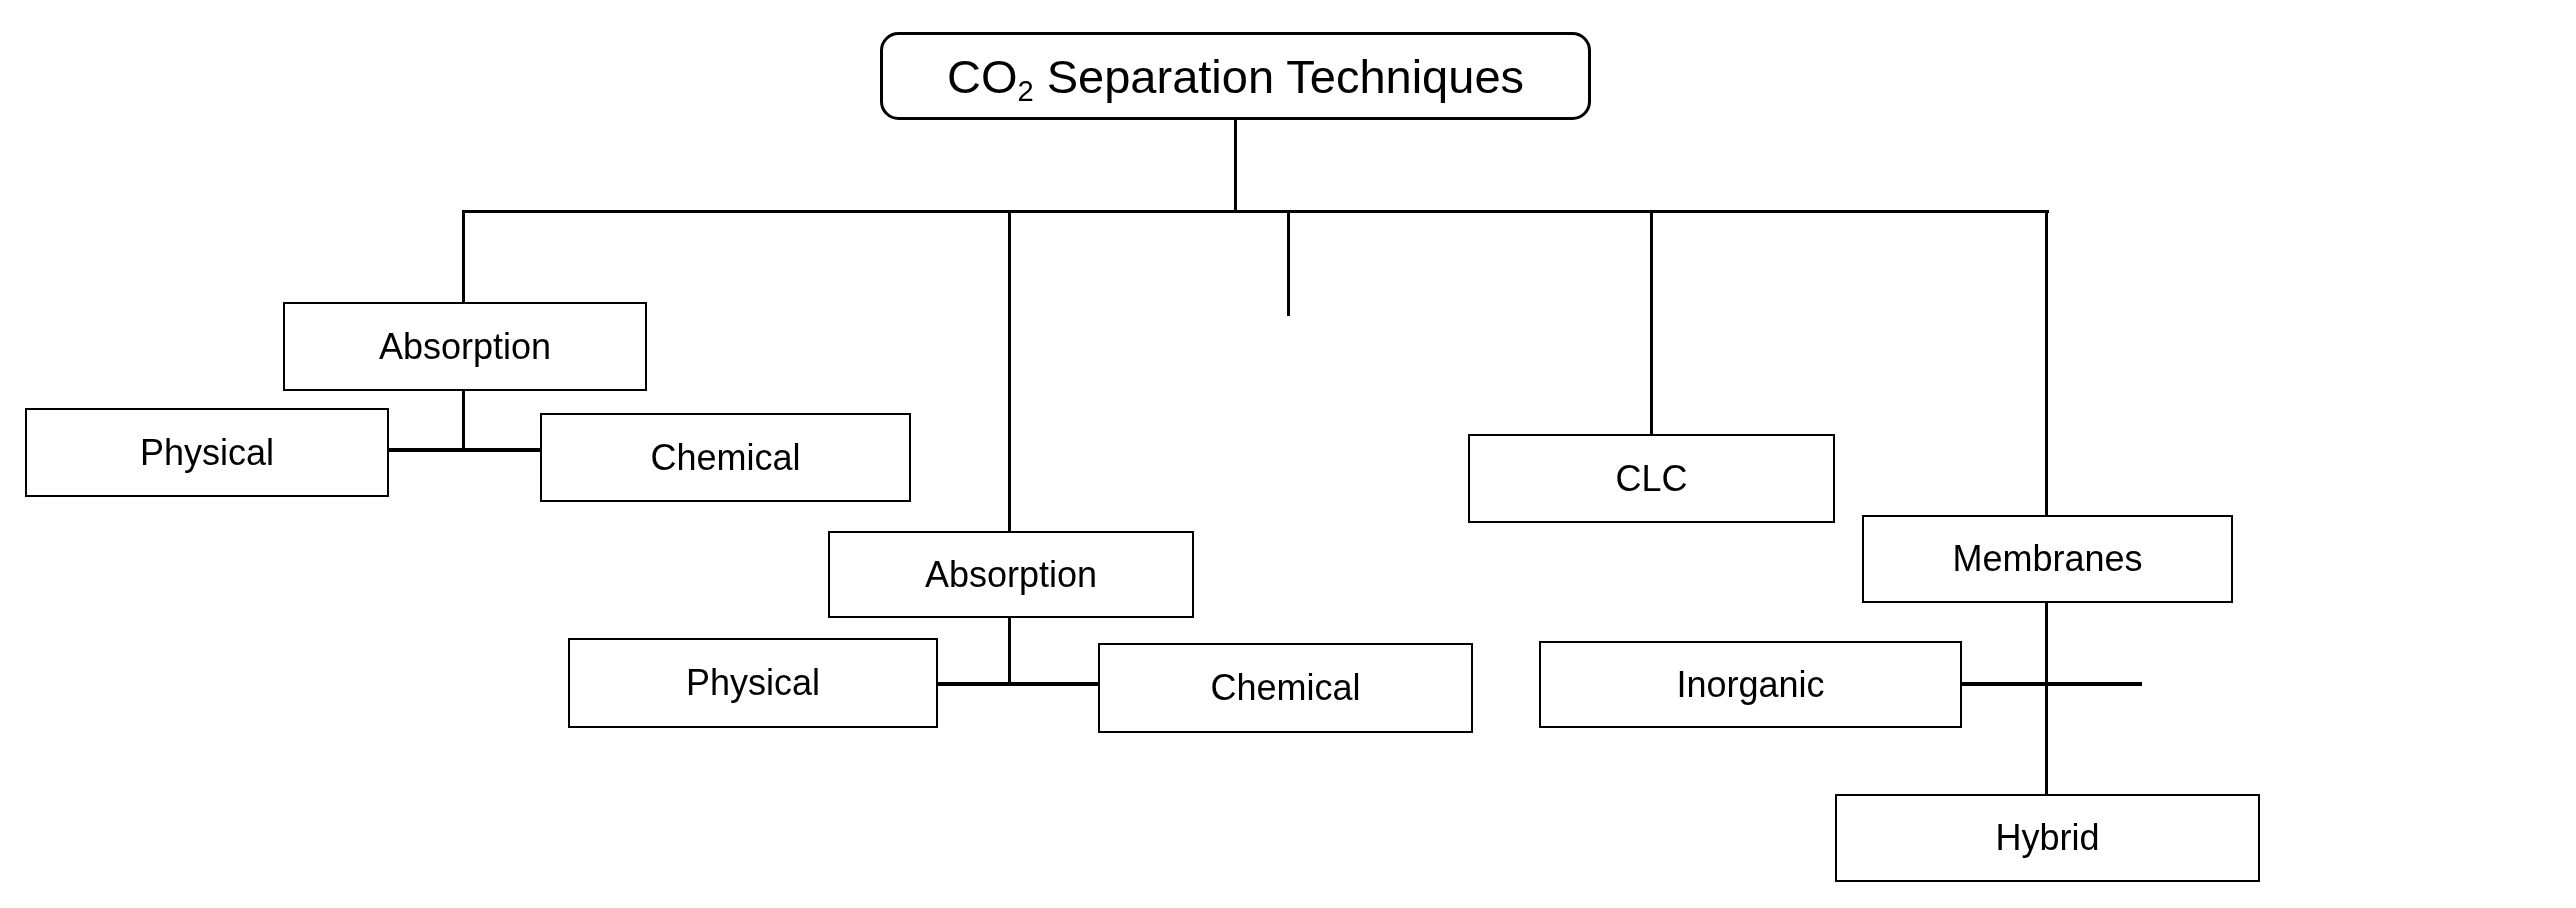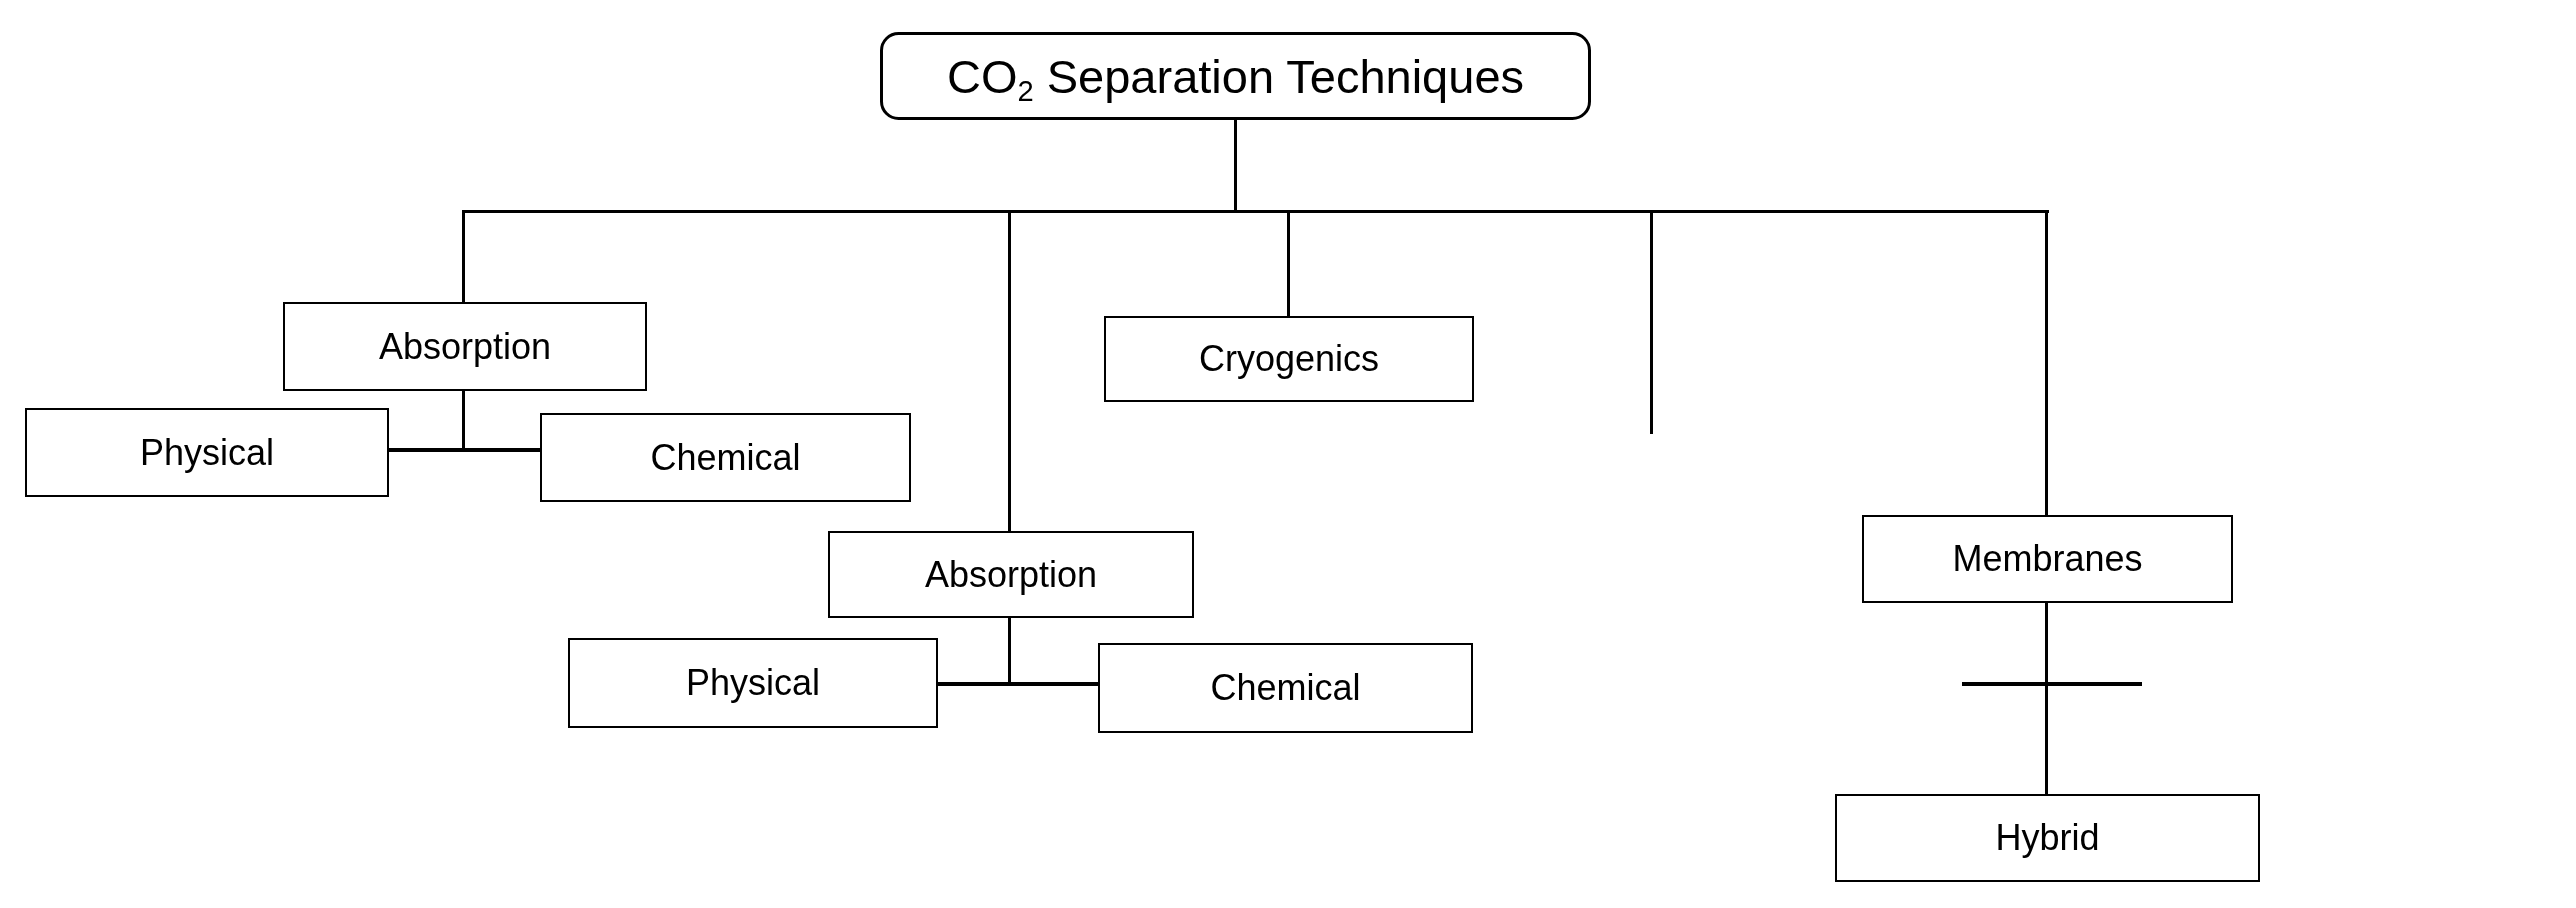--- a/index.html
+++ b/index.html
@@ -89,25 +89,28 @@
   <div class="node" style="left:828px; top:531px; width:366px; height:87px;">
     <span class="lbl">Absorption</span>
   </div>
   <div class="node" style="left:568px; top:638px; width:370px; height:90px;">
     <span class="lbl">Physical</span>
   </div>
   <div class="node" style="left:1098px; top:643px; width:375px; height:90px;">
     <span class="lbl">Chemical</span>
   </div>
 
-  <div class="node" style="left:1104px; top:316px; width:370px; height:86px;">
-    <span class="lbl">Cryogenics</span>
+  <div class="node" style="left:1468px; top:434px; width:367px; height:89px;">
+    <span class="lbl">CLC</span>
   </div>
 
   <div class="node" style="left:1862px; top:515px; width:371px; height:88px;text-align:center;">
     <span class="lbl">Membranes</span>
+  </div>
+  <div class="node" style="left:1539px; top:641px; width:423px; height:87px;">
+    <span class="lbl">Inorganic</span>
   </div>
   <div class="node" style="left:1835px; top:794px; width:425px; height:88px;">
     <span class="lbl">Hybrid</span>
   </div>
 
 </div>
 
 
 </body></html>

